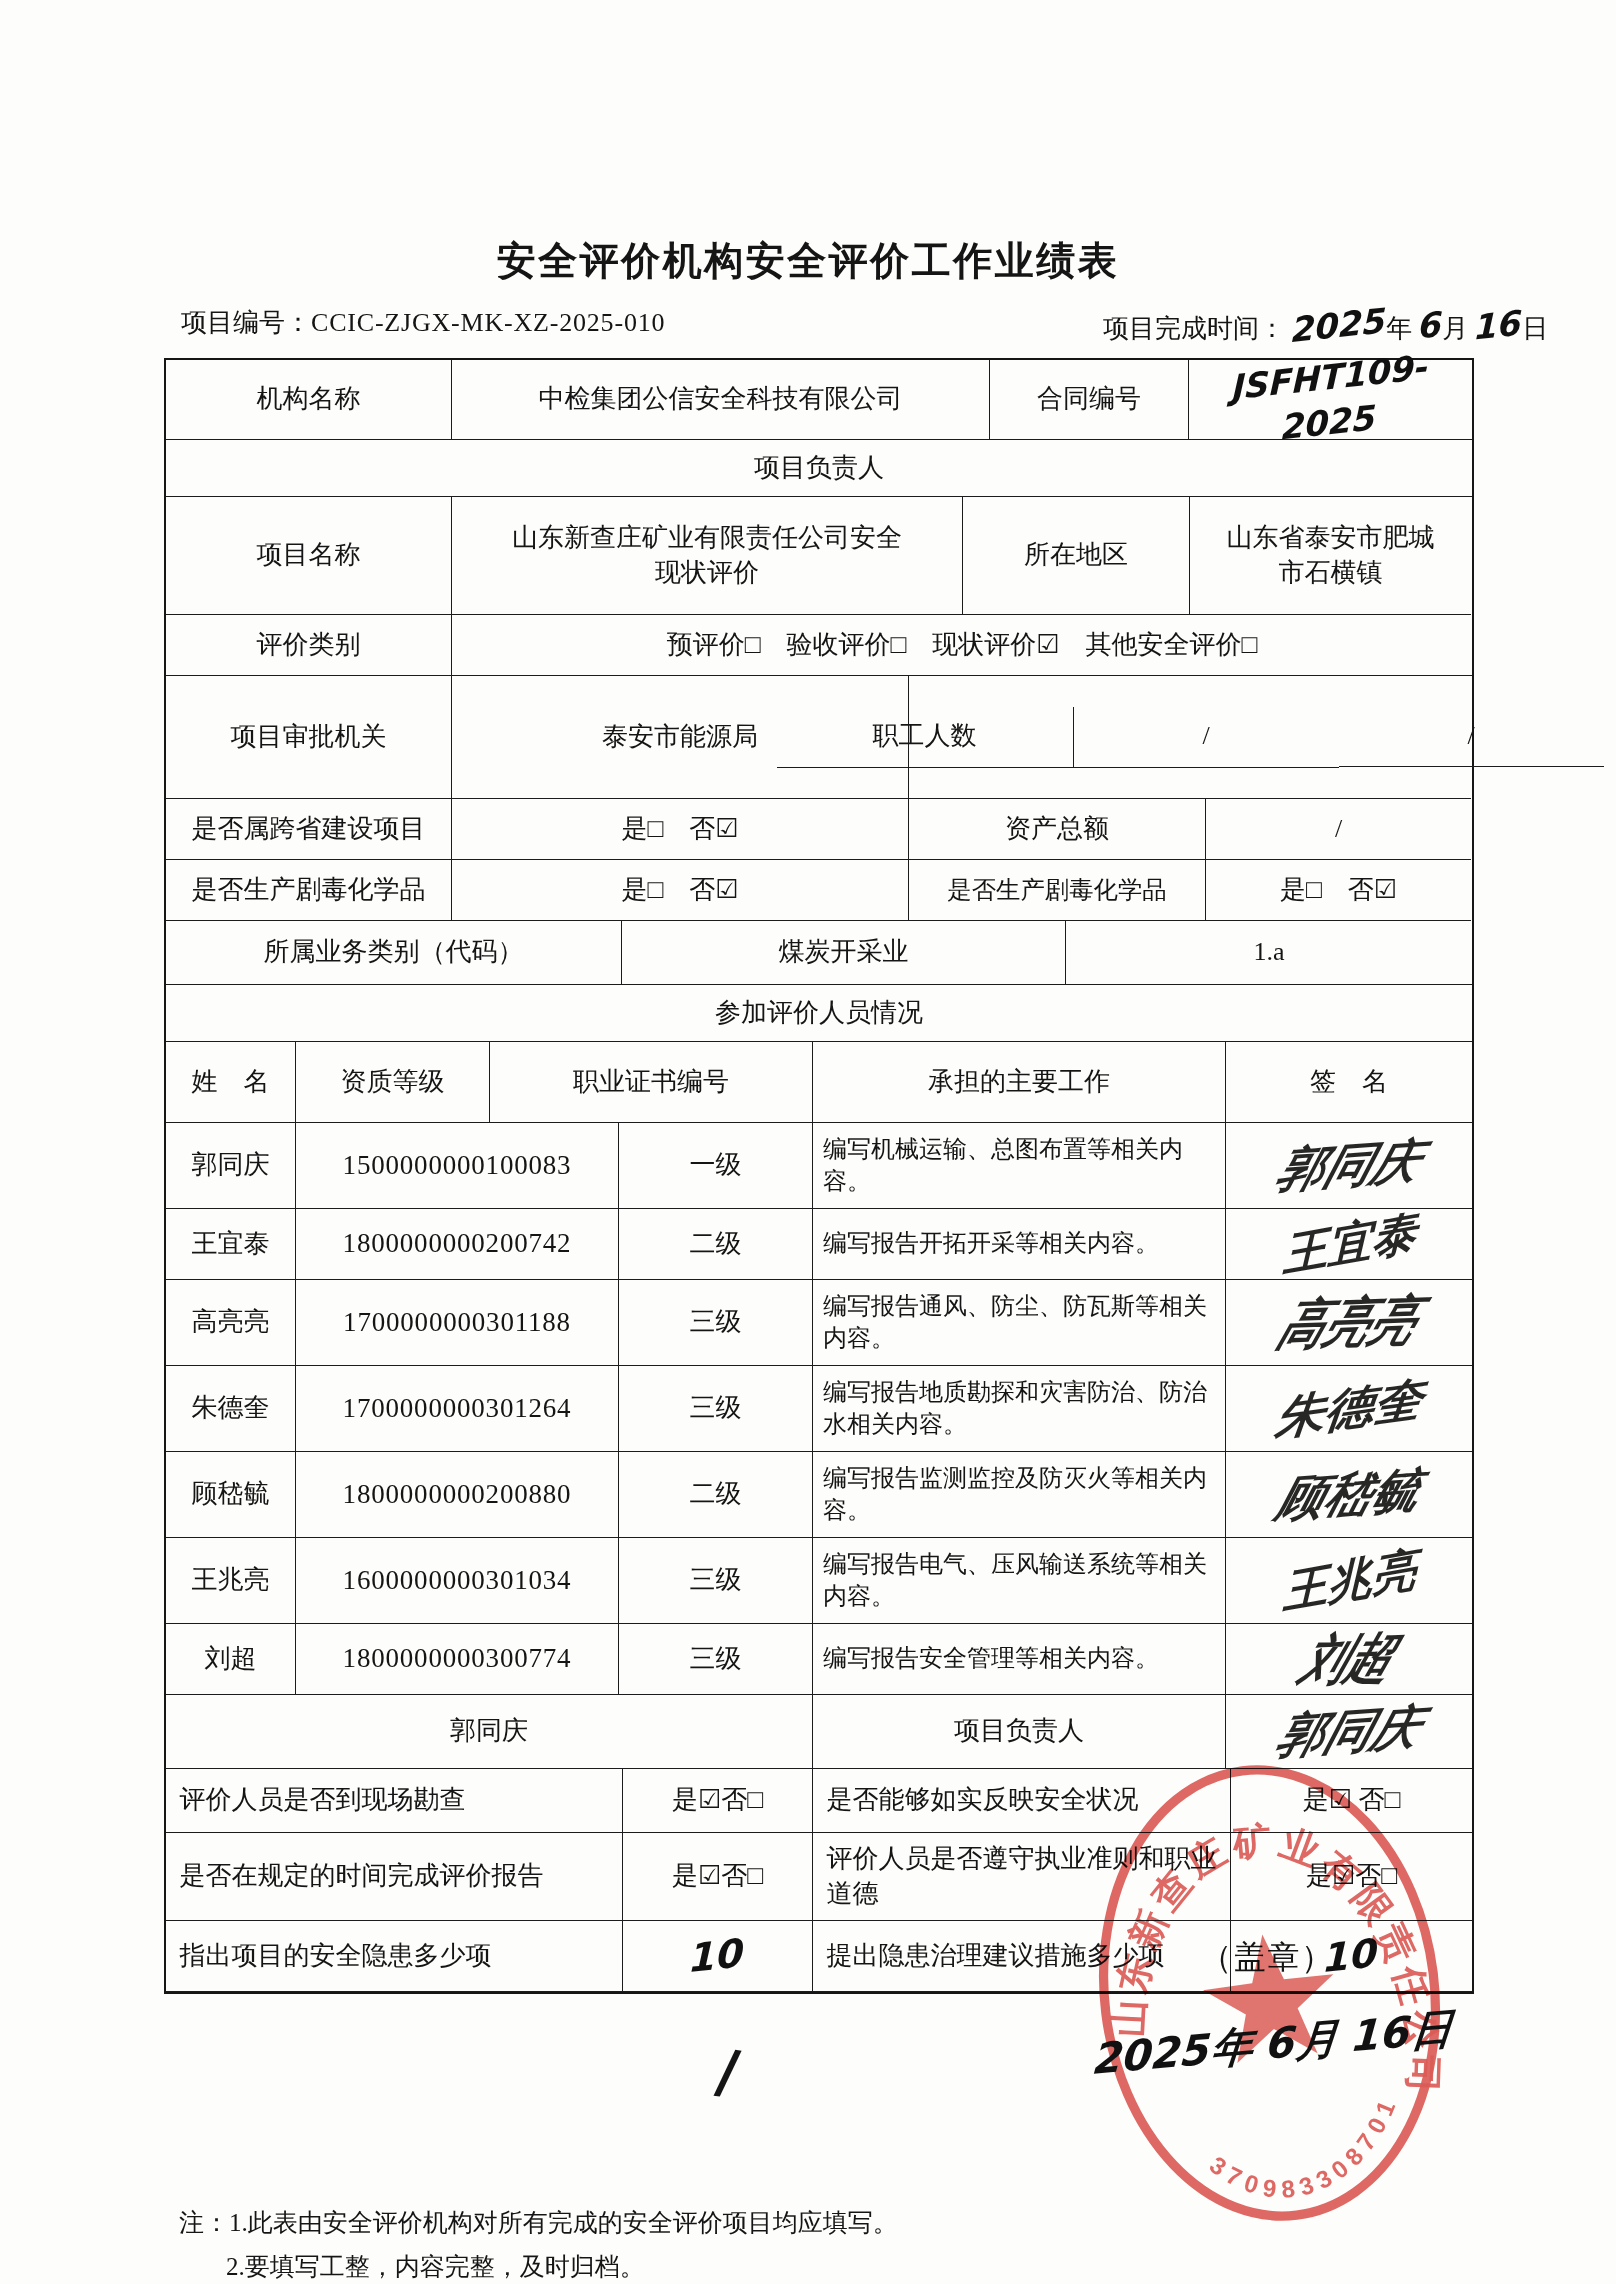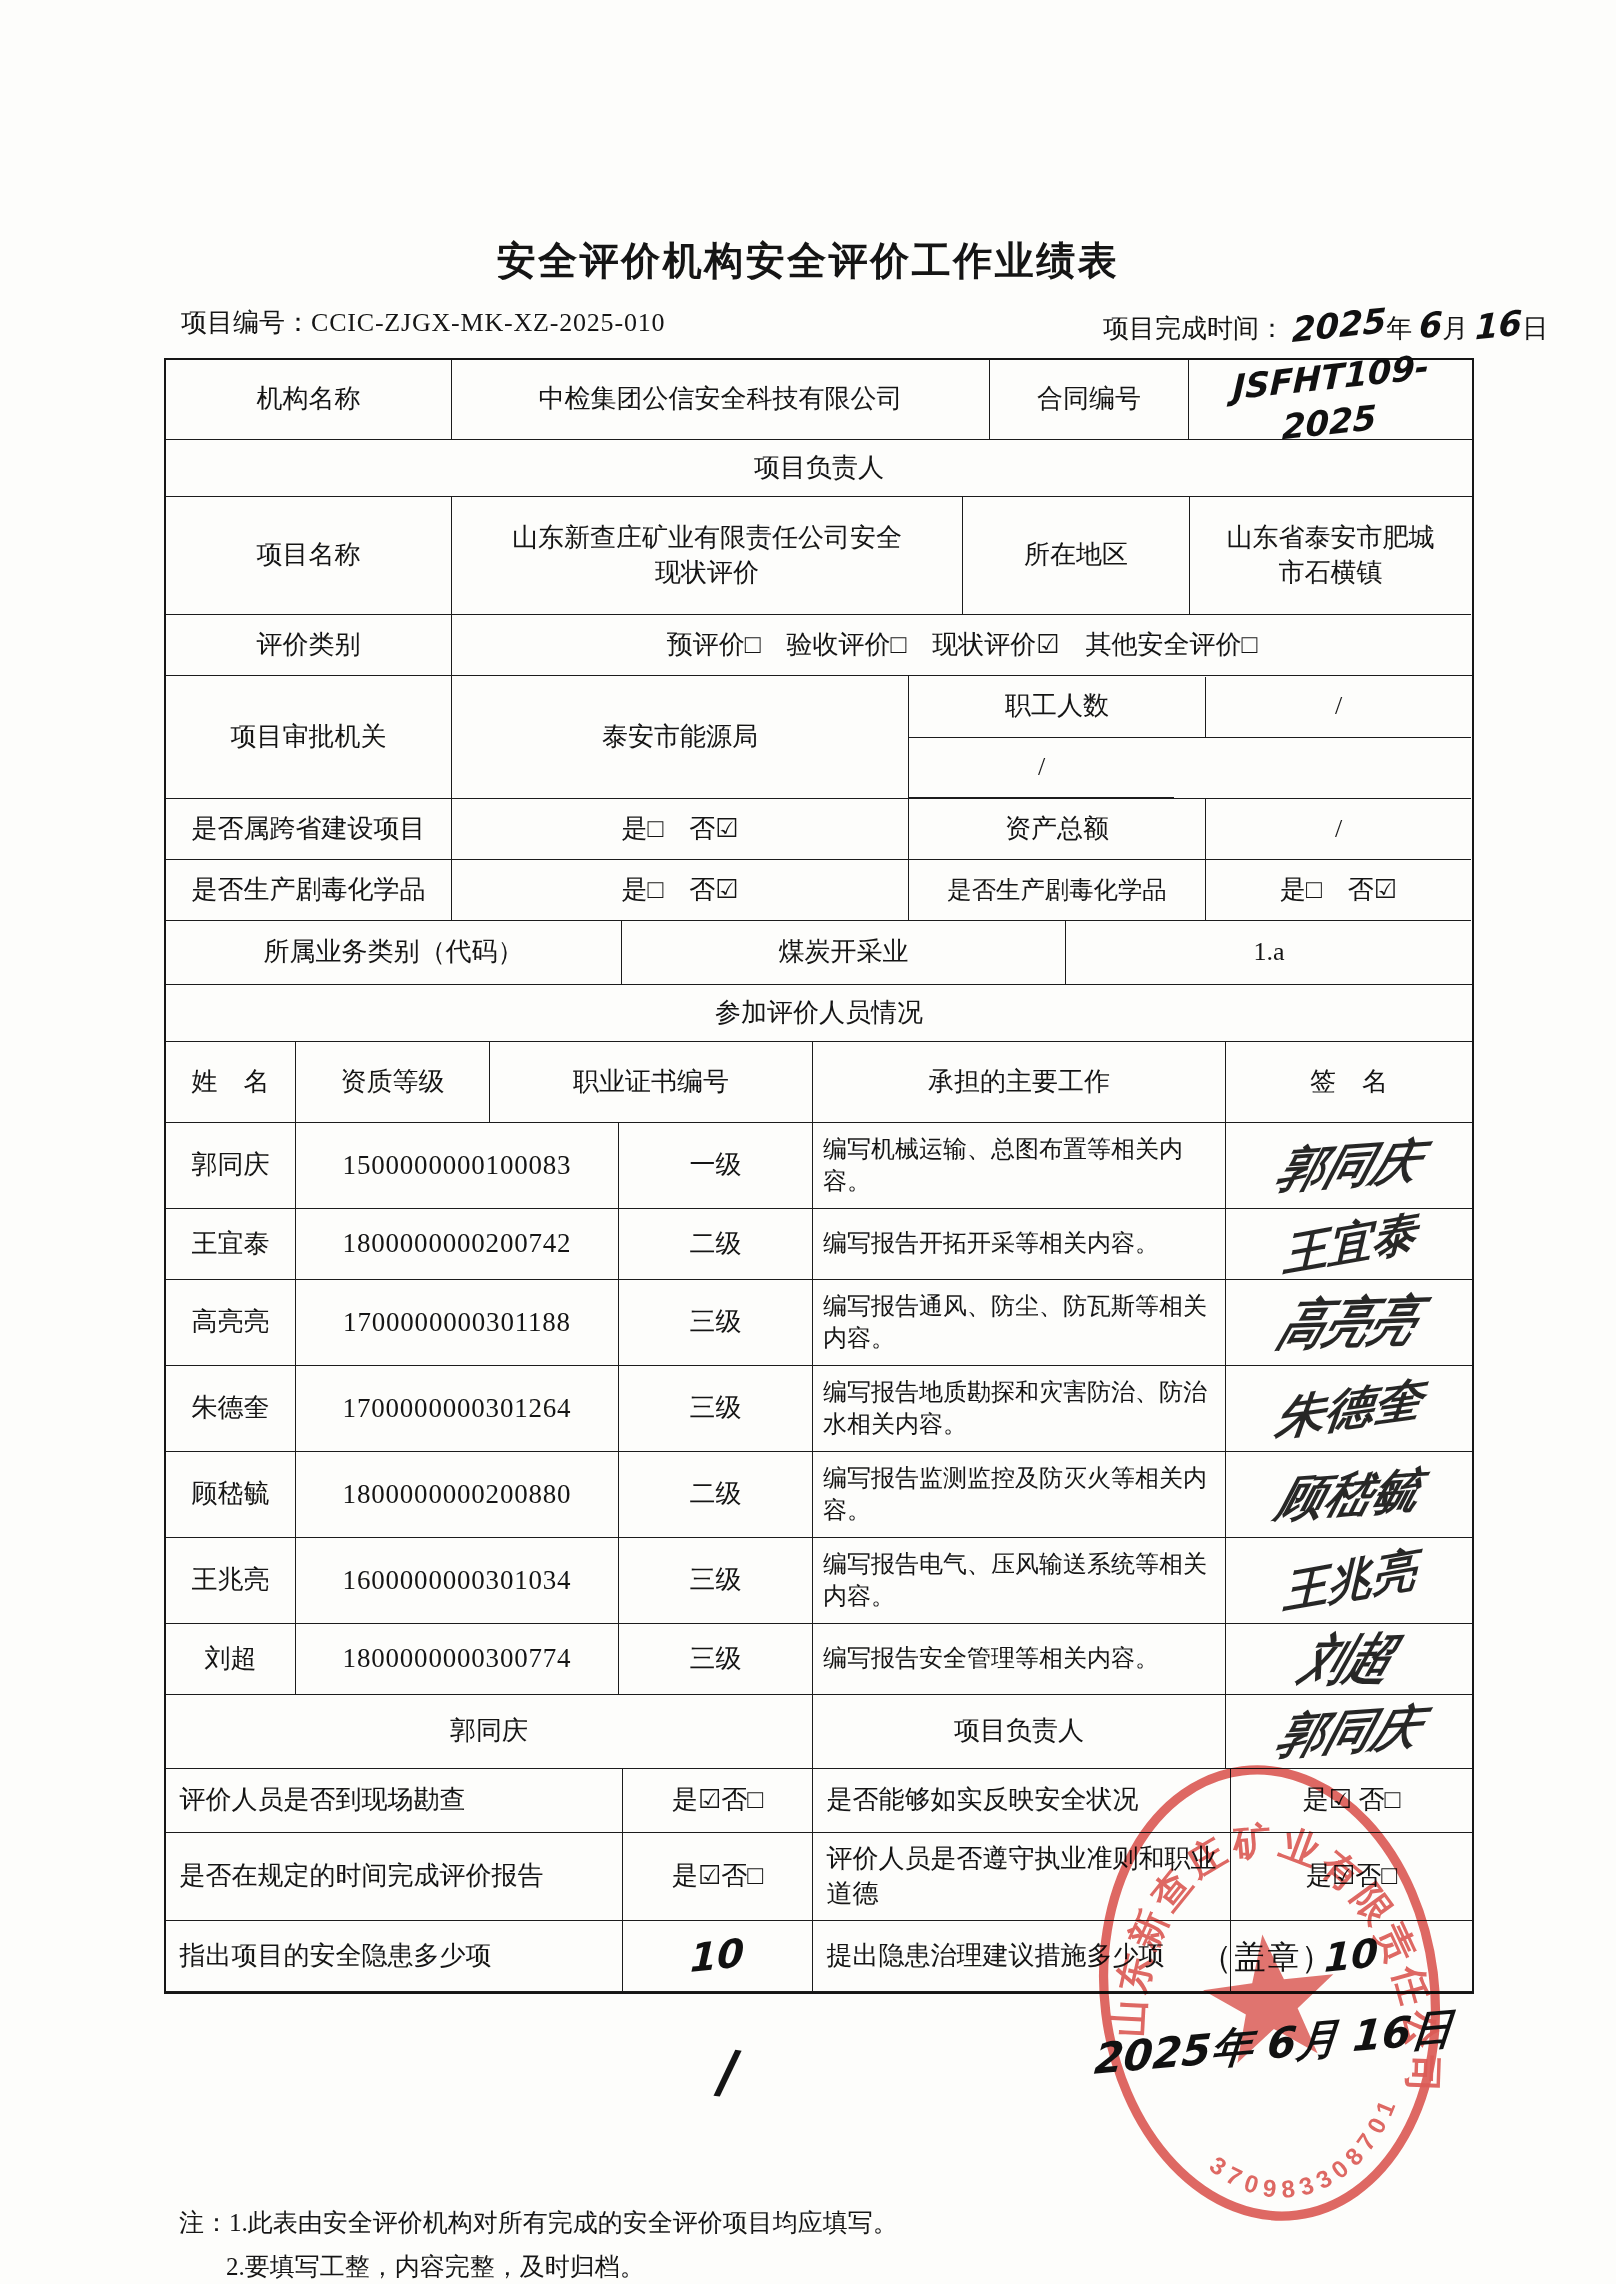--- a/index.html
+++ b/index.html
@@ -43,21 +43,21 @@
   .h73{height:61px}.h76{height:64px}.h96{height:81px}.h102{height:86px}.h84{height:71px}
   .h88{height:74px}.h104{height:88px}.h244{height:205px}
   .tr .td{height:auto;}
   .w340{width:286px}.w639{width:538px}.w236{width:199px}.w336{width:283px}
   .w607{width:511px}.w270{width:227px}.w334{width:281px}.w1211{width:1020px}
   .w543{width:457px}.w353{width:297px}.w315{width:265px}.w668{width:562px}
   .w542{width:456px}.w527{width:444px}.w482{width:406px}
   .w154{width:130px}.w384{width:323px}.w231{width:194px}.w490{width:413px}.w292{width:246px}
   .w769{width:647px}.w226{width:190px}.w496{width:418px}.w286{width:241px}
   .w425{width:358px}.w1126{width:948px}
-  .stack{display:flex;flex-direction:column;padding:0;border-right:none;}
+  .stack{display:flex;flex-direction:row;padding:0;border-right:none;}
   .stack .subrow{display:flex;width:100%;}
   .stack .subrow .td{height:100%;}
 
   
   .notes{position:absolute;left:179px;top:2201px;font-size:25px;line-height:1.75;}
   .notes .n2{margin-left:47px;}
 
   
   .slash-hw{position:absolute;left:717px;top:2037px;font-size:59px;font-weight:600;
             transform:rotate(8deg);font-family:"DejaVu Sans",sans-serif;}

